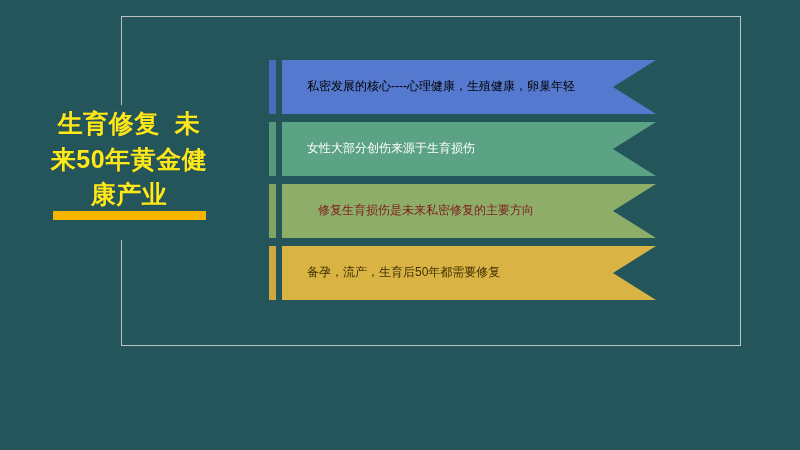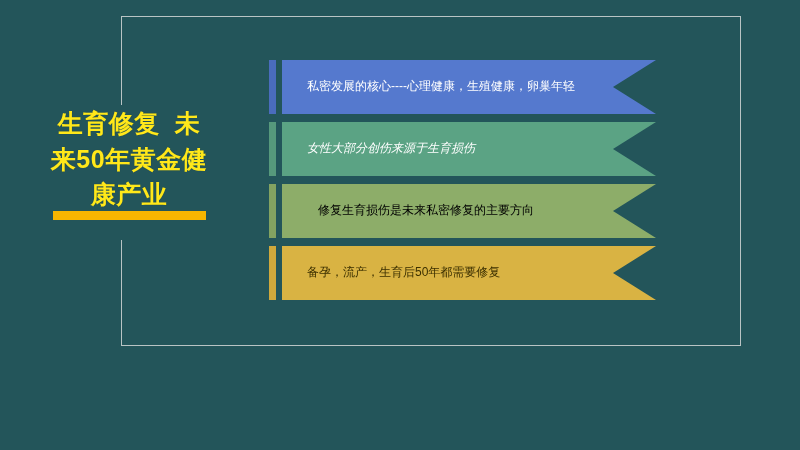--- a/index.html
+++ b/index.html
@@ -80,33 +80,33 @@
     <div id="title-text" style="color: rgb(255, 232, 26);">生育修复  未
 来50年黄金健
 康产业</div>
   </div>
   <div id="title-underline" style="background: rgb(247, 181, 0);"></div>
 
   <div id="ribbons">
       <div class="ribbon-row row-0">
         <div class="ribbon-accent" style="background: rgb(74, 108, 189);"></div>
         <div class="ribbon-body" style="background: rgb(85, 121, 206);">
-          <div class="ribbon-text" style="color: #ffffff;">私密发展的核心----心理健康，生殖健康，卵巢年轻</div>
+          <div class="ribbon-text" style="color: #000000;">私密发展的核心----心理健康，生殖健康，卵巢年轻</div>
         </div>
       </div>
       <div class="ribbon-row row-1">
         <div class="ribbon-accent" style="background: rgb(86, 153, 124);"></div>
         <div class="ribbon-body" style="background: rgb(91, 163, 132);">
-          <div class="ribbon-text" style="color: rgb(255, 255, 255); font-style: italic;">女性大部分创伤来源于生育损伤</div>
+          <div class="ribbon-text" style="color: rgb(255, 255, 255);">女性大部分创伤来源于生育损伤</div>
         </div>
       </div>
       <div class="ribbon-row row-2">
         <div class="ribbon-accent" style="background: rgb(131, 163, 97);"></div>
         <div class="ribbon-body" style="background: rgb(141, 173, 105);">
-          <div class="ribbon-text" style="color: #000000; padding-left: 36px;">修复生育损伤是未来私密修复的主要方向</div>
+          <div class="ribbon-text" style="color: #7f1d1d; padding-left: 36px;">修复生育损伤是未来私密修复的主要方向</div>
         </div>
       </div>
       <div class="ribbon-row row-3">
         <div class="ribbon-accent" style="background: rgb(207, 169, 60);"></div>
         <div class="ribbon-body" style="background: rgb(217, 179, 67);">
           <div class="ribbon-text" style="color: rgb(60, 48, 0);">备孕，流产，生育后50年都需要修复</div>
         </div>
       </div>
     </div>
 

